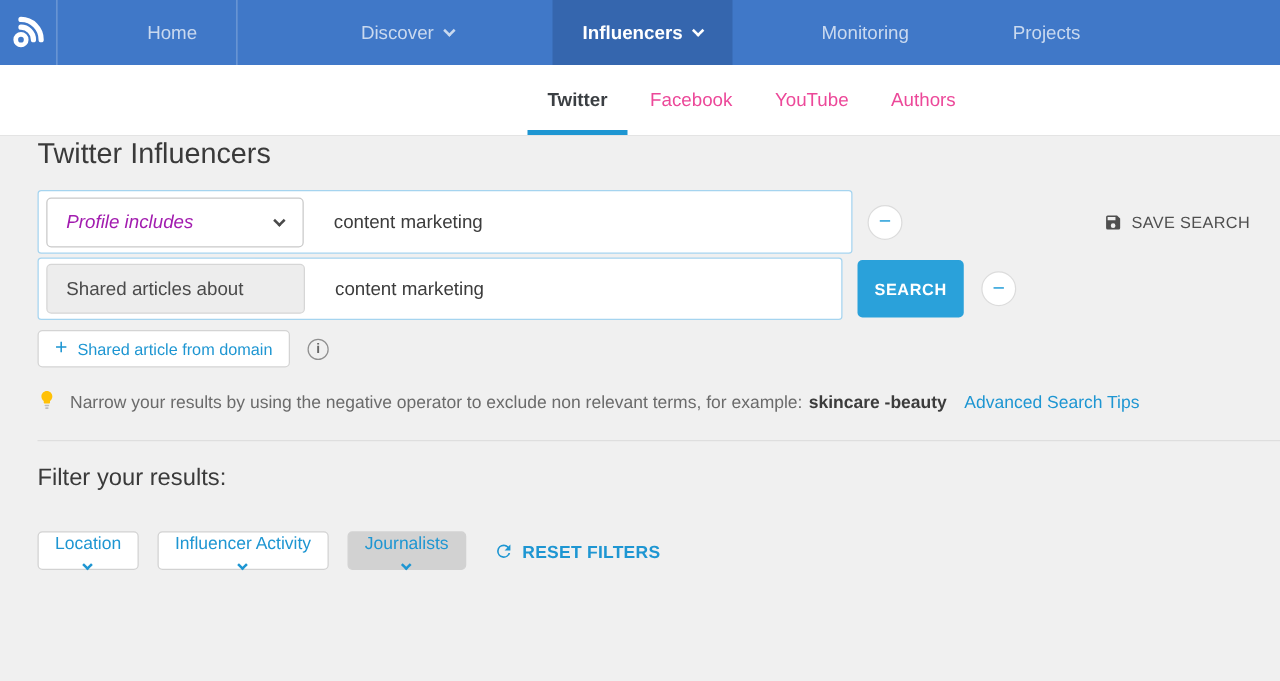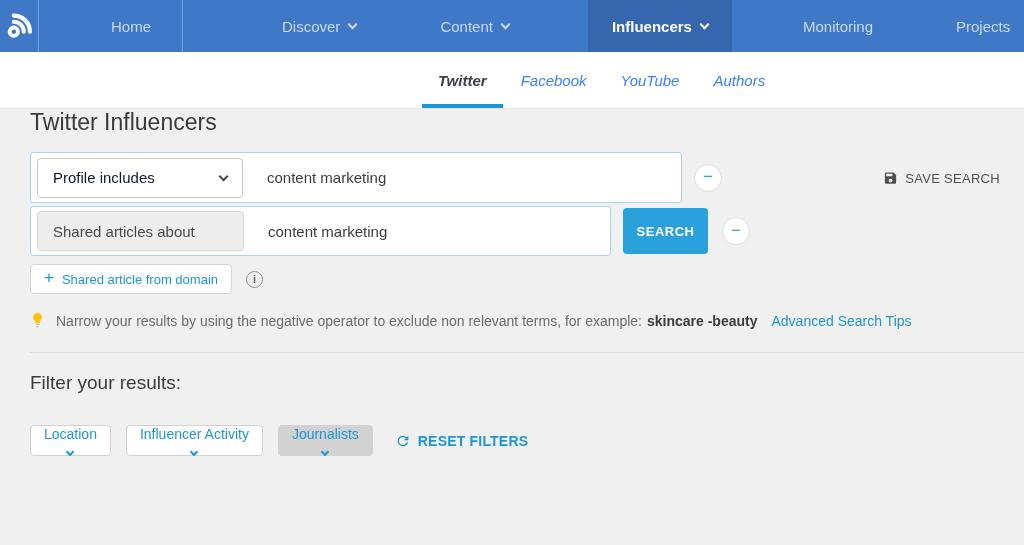--- a/index.html
+++ b/index.html
@@ -13,34 +13,34 @@
   
   .topnav { height:52px; background:#4078c8; display:flex; align-items:stretch; color:#c9d9ef; font-size:15px;gap:41px; }
   .logo-cell { width:67px; display:flex; align-items:center; justify-content:center; border-right:1px solid rgba(255,255,255,.28); cursor:pointer; }
   .nav-item { display:flex; align-items:center; padding:0 17px; cursor:pointer; white-space:nowrap; }
   .nav-item.home { padding:0 31px; border-right:1px solid rgba(255,255,255,.28); }
   .nav-item.active { background:#3566ae; color:#fff; font-weight:700; padding:0 24px; }
   .nav-spacer { flex:1; }
   .nav-right-pad { width:150px; }
   .chev { display:inline-block; width:7px; height:7px; border-right:2px solid currentColor; border-bottom:2px solid currentColor; transform:rotate(45deg); margin-left:9px; margin-top:-4px; }
   
-  .subnav { height:57px; background:#fff; border-bottom:1px solid #e4e4e4; display:flex; align-items:stretch; padding-left:421px;font-style:italic; }
-  .tab { position:relative; display:flex; align-items:center; padding:0 17px; color:#3b82f6; font-size:15px; cursor:pointer; }
+  .subnav { height:57px; background:#fff; border-bottom:1px solid #e4e4e4; display:flex; align-items:stretch; padding-left:421px; }
+  .tab { position:relative; display:flex; align-items:center; padding:0 17px; color:#ec4899; font-size:15px; cursor:pointer; }
   .tab.active { color:#3b3f43; font-weight:700; }
   .tab.active::after { content:""; position:absolute; left:1px; right:1px; bottom:0; height:4px; background:#1e96d2; }
   
   .main { padding-left:30px; position:relative; }
   .page-title { margin:0; font-size:23px; font-weight:500; color:#3a3a3a; }
   .search-row { display:flex; align-items:center; position:relative; }
   .row1 { margin-top:16px; }
   .row2 { margin-top:3px; }
   .qbox { background:#fff; border:1px solid #a5d4ef; border-radius:3px; display:flex; align-items:center; }
   .qbox.r1 { width:652px; height:51px; }
-  .qbox.r2 { width:581px; height:50px; }
-  .field-dd { margin-left:6px; width:206px; height:40px; background:#fff; border:1px solid #c9c9c9; border-radius:4px; display:flex; align-items:center; justify-content:space-between; padding:0 15px; color:#0f172a; font-size:15px; cursor:pointer; flex-shrink:0; }
+  .qbox.r2 { width:644px; height:50px; }
+  .field-dd { margin-left:6px; width:206px; height:40px; background:#fff; border:1px solid #c9c9c9; border-radius:4px; display:flex; align-items:center; justify-content:space-between; padding:0 15px; color:#a21caf; font-size:15px; cursor:pointer; flex-shrink:0;font-style:italic; }
   .field-dd .chev { border-color:#4a4a4a; margin-top:-3px; }
   .field-static { margin-left:6px; width:207px; height:40px; background:#ededed; border:1px solid #d6d6d6; border-radius:4px; display:flex; align-items:center; padding:0 15px; color:#4a4a4a; font-size:15px; flex-shrink:0; }
   .qinput { flex:1; border:none; outline:none; background:transparent; margin-left:22px; font-size:15px; color:#3c3c3c; font-family:"Liberation Sans", sans-serif; }
   .minus-btn { width:28px; height:28px; border-radius:50%; border:1px solid #dcdcdc; background:#fff; margin-left:12px; display:flex; align-items:center; justify-content:center; cursor:pointer; color:#2aa1da; font-size:17px; line-height:1; padding:0 0 2px 0; flex-shrink:0; }
   .search-btn { margin-left:12px; width:85px; height:46px; background:#2aa1da; color:#fff; border:none; border-radius:4px; font-size:13px; font-weight:700; letter-spacing:.5px; cursor:pointer; font-family:"Liberation Sans", sans-serif; flex-shrink:0; }
   .save-search { position:absolute; right:24px; top:50%; transform:translateY(-50%); display:flex; align-items:center; gap:7px; color:#4f4f4f; font-size:13px; font-weight:500; letter-spacing:.3px; cursor:pointer; }
   .add-row { margin-top:8px; display:flex; align-items:center; }
   .add-domain-btn { height:30px; background:#fff; border:1px solid #d4d4d4; border-radius:4px; display:inline-flex; align-items:center; padding:0 13px; color:#1e96d2; font-size:13px; font-weight:500; gap:8px; cursor:pointer; font-family:"Liberation Sans", sans-serif; }
   .plus-glyph { font-size:17px; font-weight:500; margin-top:-2px; }
   .info-icon { margin-left:14px; width:17px; height:17px; border:1px solid #909090; border-radius:50%; color:#666; font-size:11px; font-weight:700; display:flex; align-items:center; justify-content:center; cursor:pointer; }
@@ -72,24 +72,20 @@
     </span>
   </div>
   <div class="nav-item home">
     <span>Home</span>
   </div>
   <div class="nav-spacer"></div>
   <div class="nav-item">
     <span>Discover</span>
     <span class="chev"></span>
   </div>
-  <div class="nav-item" style="margin-left:9px;">
-    <span>Content</span>
-    <span class="chev"></span>
-  </div>
   <div class="nav-item active" style="margin-left:21px;">
     <span>Influencers</span>
     <span class="chev"></span>
   </div>
   <div class="nav-item" style="margin-left:13px;">
     <span>Monitoring</span>
   </div>
   <div class="nav-item" style="margin-left:8px;">
     <span>Projects</span>
   </div>

